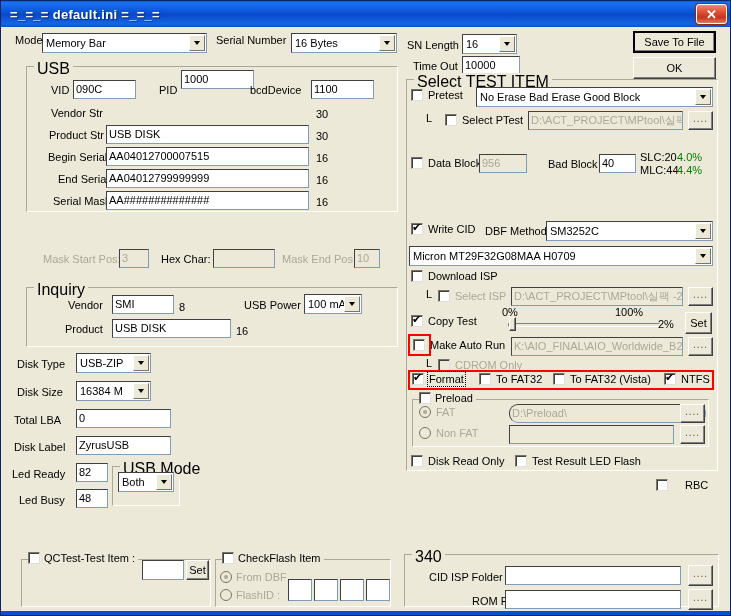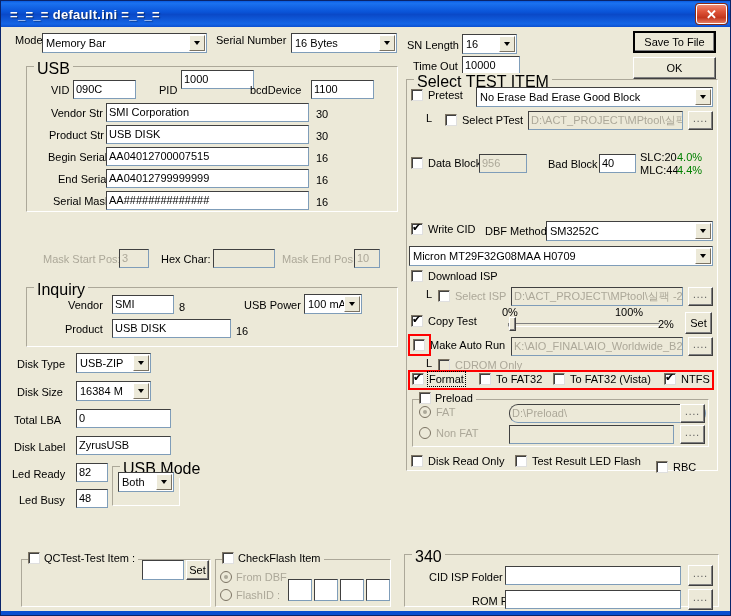--- a/index.html
+++ b/index.html
@@ -147,21 +147,20 @@
     <span class="cap">USB</span>
   </div>
   <span class="lbl" style="position:absolute; left:50px; top:83px;">VID</span>
   <div class="txt" style="position:absolute; left:72px; top:79px; width:63px;">090C</div>
   <span class="lbl" style="position:absolute; left:158px; top:83px;">PID</span>
   <div class="txt" style="position:absolute; left:180px; top:69px; width:73px;">1000</div>
   <span class="lbl" style="position:absolute; left:249px; top:83px;">bcdDevice</span>
   <div class="txt" style="position:absolute; left:310px; top:79px; width:63px;">1100</div>
 
   <span class="lbl" style="position:absolute; left:50px; top:106px;">Vendor Str</span>
-  <div class="txt" style="position:absolute; left:105px; top:102px; width:203px;">SMI Corporation</div>
   <span class="num" style="position:absolute; left:315px; top:107px;">30</span>
 
   <span class="lbl" style="position:absolute; left:48px; top:128px;">Product Str</span>
   <div class="txt" style="position:absolute; left:105px; top:124px; width:203px;">USB DISK</div>
   <span class="num" style="position:absolute; left:315px; top:129px;">30</span>
 
   <span class="lbl" style="position:absolute; left:47px; top:150px;">Begin Serial</span>
   <div class="txt" style="position:absolute; left:105px; top:146px; width:203px;">AA04012700007515</div>
   <span class="num" style="position:absolute; left:315px; top:151px;">16</span>
 
@@ -357,21 +356,21 @@
   <div class="btn dots" style="position:absolute; left:679px; top:424px; width:25px; height:19px;">....</div>
 
   <div class="row" style="left:410px; top:454px; gap:5px;">
     <span class="cbox"></span>
     <span class="lbl">Disk Read Only</span>
   </div>
   <div class="row" style="left:514px; top:454px; gap:5px;">
     <span class="cbox"></span>
     <span class="lbl">Test Result LED Flash</span>
   </div>
-  <div class="row" style="left:655px; top:460px; gap:5px;">
+  <div class="row" style="left:655px; top:478px; gap:17px;">
     <span class="cbox"></span>
     <span class="lbl">RBC</span>
   </div>
 
   <div class="grp" style="left:20px; top:558px; width:190px; height:48px;">
     <span class="cap-cb">
       <span class="cbox"></span>
       <span class="lbl">QCTest-Test Item :</span>
     </span>
   </div>

